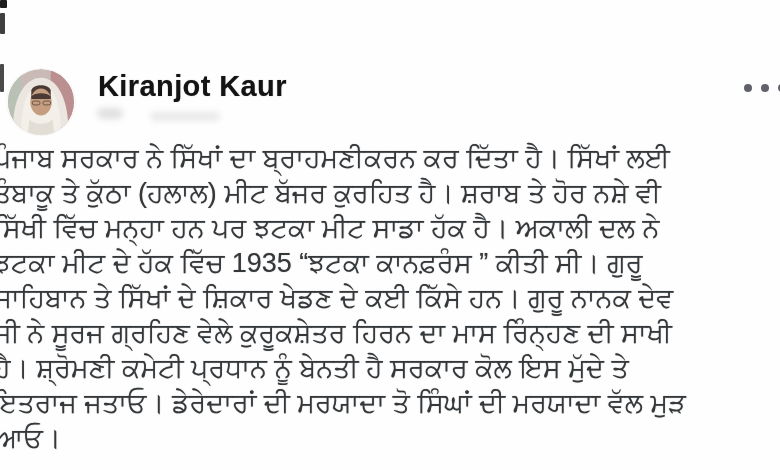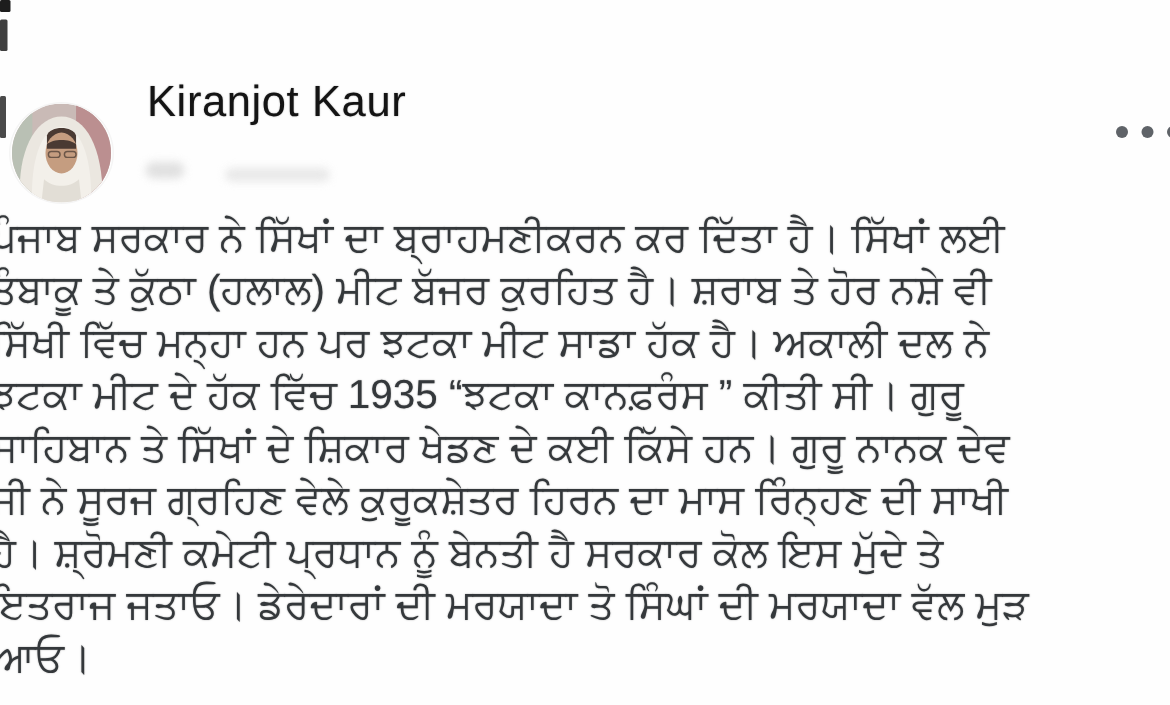--- a/index.html
+++ b/index.html
@@ -19,22 +19,22 @@
   .m3{left:0;top:64px;width:4px;height:28px;opacity:.8;}
 
   
   .avatar{
     position:absolute;left:7px;top:69px;width:68px;height:66px;
     border-radius:50%;overflow:hidden;
     box-shadow:0 0 0 1px rgba(0,0,0,0.04);
   }
   .avatar svg{display:block;width:100%;height:100%;}
   .author-name{
-    position:absolute;left:98px;top:52px;
-    font-size:29px;font-weight:400;color:#141414;
+    position:absolute;left:98px;top:70px;
+    font-size:29px;font-weight:700;color:#141414;
     letter-spacing:.4px;
     text-shadow:0 0 1px rgba(40,40,40,.45);
     white-space:nowrap;
   }
   .timestamp-blur{
     position:absolute;left:97px;top:108px;width:26px;height:11px;
     background:#d9d9d9;border-radius:6px;filter:blur(3px);opacity:.8;
   }
   .timestamp-blur2{
     position:absolute;left:150px;top:112px;width:70px;height:9px;

